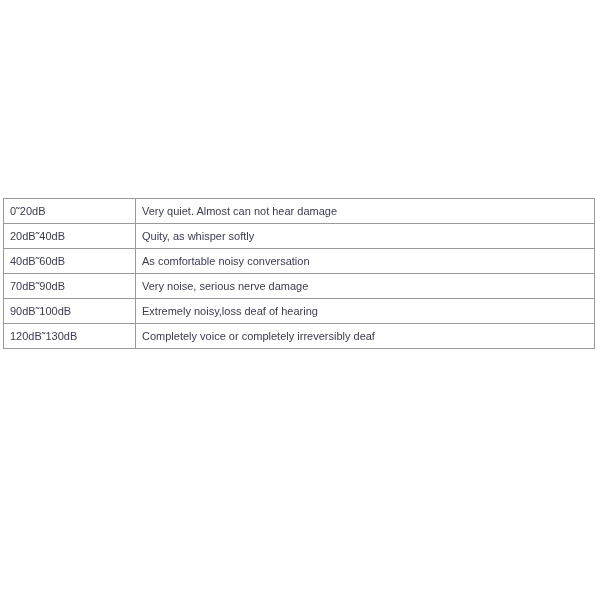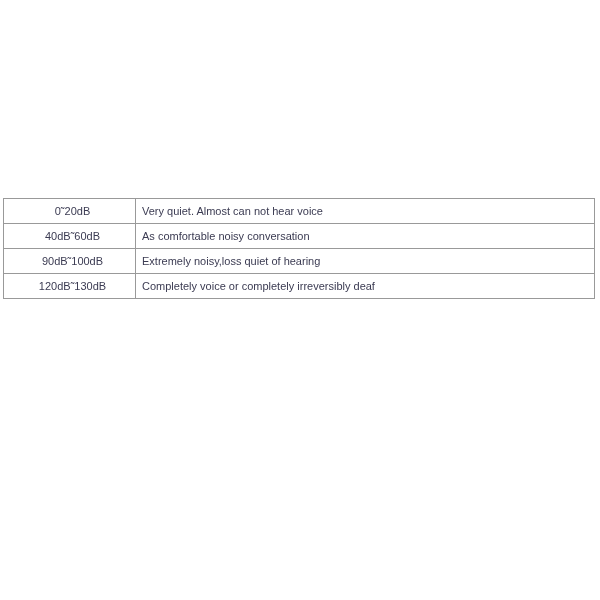--- a/index.html
+++ b/index.html
@@ -43,45 +43,52 @@
     padding: 0 0 0 6px;
     font-size: 11px;
     line-height: 24px;
     color: var(--text-color);
     vertical-align: middle;
     white-space: nowrap;
     overflow: hidden;
   }
   #db-table td.cell-range {
     width: 132px;
-    text-align: center;
   }
 </style>
 </head>
 <body>
 
 <div id="canvas">
   <table id="db-table">
     <tbody id="db-tbody">
   <tr>
     <td class="cell-range">0˜20dB</td>
-    <td class="cell-desc">Very quiet. Almost can not hear voice</td>
+    <td class="cell-desc">Very quiet. Almost can not hear damage</td>
   </tr>
 
+  <tr>
+    <td class="cell-range">20dB˜40dB</td>
+    <td class="cell-desc">Quity, as whisper softly</td>
+  </tr>
 
   <tr>
     <td class="cell-range">40dB˜60dB</td>
     <td class="cell-desc">As comfortable noisy conversation</td>
   </tr>
 
 
+  <tr>
+    <td class="cell-range">70dB˜90dB</td>
+    <td class="cell-desc">Very noise, serious nerve damage</td>
+  </tr>
 
   <tr>
     <td class="cell-range">90dB˜100dB</td>
-    <td class="cell-desc">Extremely noisy,loss quiet of hearing</td>
+    <td class="cell-desc">Extremely noisy,loss deaf of hearing</td>
   </tr>
 
 
   <tr>
     <td class="cell-range">120dB˜130dB</td>
     <td class="cell-desc">Completely voice or completely irreversibly deaf</td>
   </tr>
 </tbody>
   </table>
 </div>

